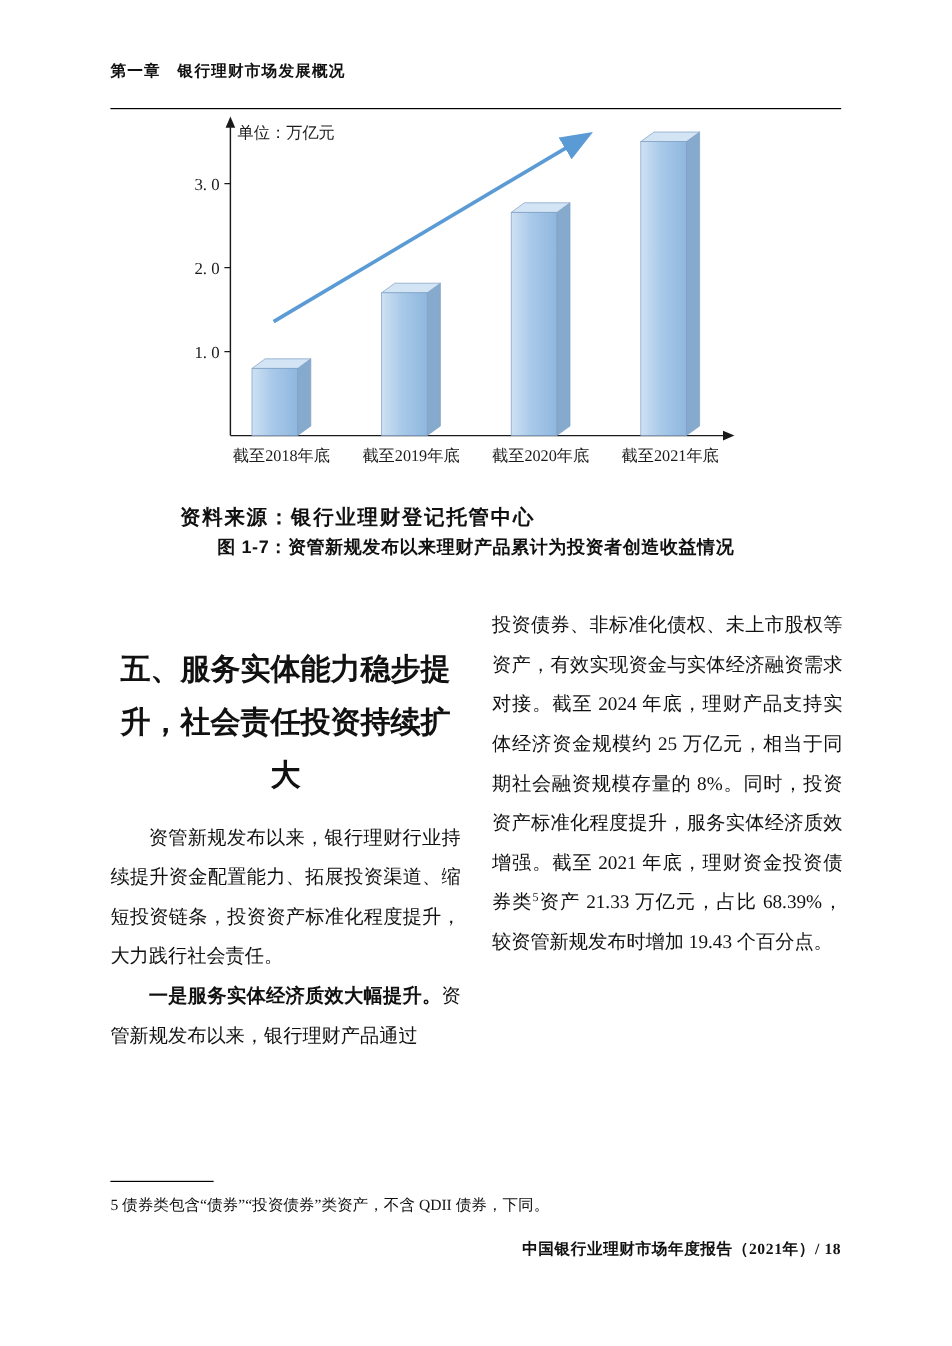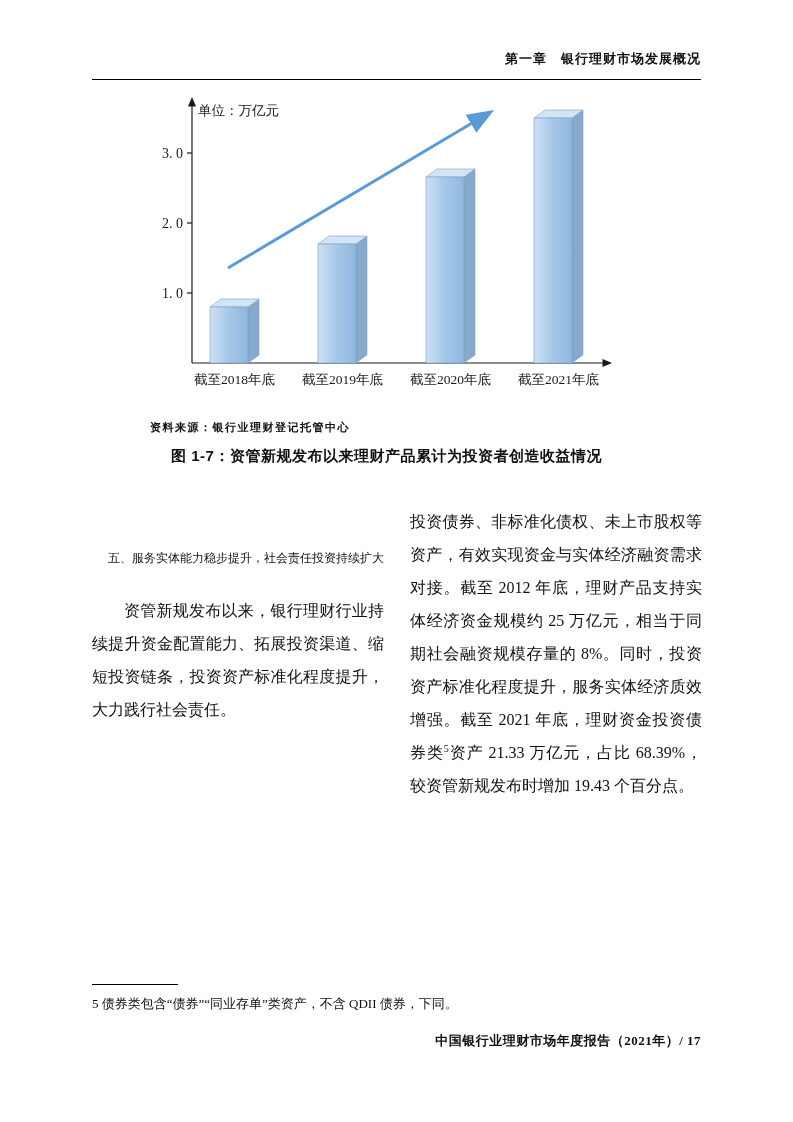--- a/index.html
+++ b/index.html
@@ -6,45 +6,45 @@
   html, body { background:#ffffff; }
   body {
     width:793px; height:1122px;
     font-family:"Liberation Serif","DejaVu Serif",serif;
     color:#111111;
   }
   .page { position:relative; width:793px; height:1122px; background:#ffffff; overflow:hidden; }
 
   .page-header {
     position:absolute; top:50px; left:92px; width:609px;
-    text-align:right; font-weight:bold; font-size:13px; letter-spacing:1px;
-    padding-bottom:11px; border-bottom:1.5px solid #000;
+    text-align:left; font-weight:bold; font-size:13px; letter-spacing:1px;
+    padding-bottom:22px; border-bottom:1.5px solid #000;
   }
 
   .chart { position:absolute; top:92px; left:148px; width:500px; height:300px; }
   .chart svg { width:100%; height:100%; display:block; }
 
   .source {
     position:absolute; top:420px; left:150px;
-    font-size:11px; font-weight:bold; letter-spacing:1.5px;
+    font-size:17px; font-weight:bold; letter-spacing:1.5px;
   }
   .caption {
-    position:absolute; top:447px; left:82px; width:609px;
+    position:absolute; top:447px; left:92px; width:609px;
     text-align:center; font-weight:bold; font-size:15px;
     font-family:"Liberation Sans","DejaVu Sans",sans-serif; letter-spacing:0.5px;
   }
 
   .columns { position:absolute; top:505px; left:92px; width:610px; display:flex; gap:26px; }
   .col { width:292px; font-size:16px; line-height:33px; text-align:justify; }
   .col p { margin:0; }
   p.indent { text-indent:2em; }
   .col-left h2 {
     font-family:"Liberation Sans","DejaVu Sans",sans-serif;
-    font-size:12px; line-height:44px; font-weight:normal;
-    margin-top:31px; margin-bottom:14px; text-align:right;
+    font-size:25px; line-height:44px; font-weight:bold;
+    margin-top:31px; margin-bottom:14px; text-align:center;
   }
   strong.lead { font-family:"Liberation Sans","DejaVu Sans",sans-serif; font-weight:bold; }
   sup.fnref { font-size:10px; line-height:0; }
 
   .footnote-rule { position:absolute; top:984px; left:92px; width:86px; border-top:1.2px solid #000; }
   .footnote { position:absolute; top:994px; left:92px; width:609px; font-size:13px; line-height:20px; }
 
   .page-footer {
     position:absolute; top:1032px; left:92px; width:609px;
     text-align:right; font-weight:bold; font-size:13px; letter-spacing:0.5px;
@@ -105,27 +105,28 @@
       </svg>
     </div>
     <div class="source">资料来源：银行业理财登记托管中心</div>
     <figcaption class="caption">图 1-7：资管新规发布以来理财产品累计为投资者创造收益情况</figcaption>
   </figure>
 
   <main class="columns">
     <section class="col col-left">
       <h2>五、服务实体能力稳步提升，社会责任投资持续扩大</h2>
       <p class="indent">资管新规发布以来，银行理财行业持续提升资金配置能力、拓展投资渠道、缩短投资链条，投资资产标准化程度提升，大力践行社会责任。</p>
+      <p class="indent"><strong class="lead">一是服务实体经济质效大幅提升。</strong><span>资管新规发布以来，银行理财产品通过</span></p>
     </section>
     <section class="col col-right">
-      <p><span>投资债券、非标准化债权、未上市股权等资产，有效实现资金与实体经济融资需求对接。截至 2012 年底，理财产品支持实体经济资金规模约 25 万亿元，相当于同期社会融资规模存量的 8%。同时，投资资产标准化程度提升，服务实体经济质效增强。截至 2021 年底，理财资金投资债券类</span><sup class="fnref">5</sup><span>资产 21.33 万亿元，占比 68.39%，较资管新规发布时增加 19.43 个百分点。</span></p>
+      <p><span>投资债券、非标准化债权、未上市股权等资产，有效实现资金与实体经济融资需求对接。截至 2024 年底，理财产品支持实体经济资金规模约 25 万亿元，相当于同期社会融资规模存量的 8%。同时，投资资产标准化程度提升，服务实体经济质效增强。截至 2021 年底，理财资金投资债券类</span><sup class="fnref">5</sup><span>资产 21.33 万亿元，占比 68.39%，较资管新规发布时增加 19.43 个百分点。</span></p>
     </section>
   </main>
 
   <div class="footnote-rule"></div>
   <div class="footnote">
     <span>5</span>
-    <span>债券类包含“债券”“同业存单”类资产，不含 QDII 债券，下同。</span>
+    <span>债券类包含“债券”“投资债券”类资产，不含 QDII 债券，下同。</span>
   </div>
 
-  <footer class="page-footer">中国银行业理财市场年度报告（2021年）/ 17</footer>
+  <footer class="page-footer">中国银行业理财市场年度报告（2021年）/ 18</footer>
 
 </div>
 
 </body></html>

